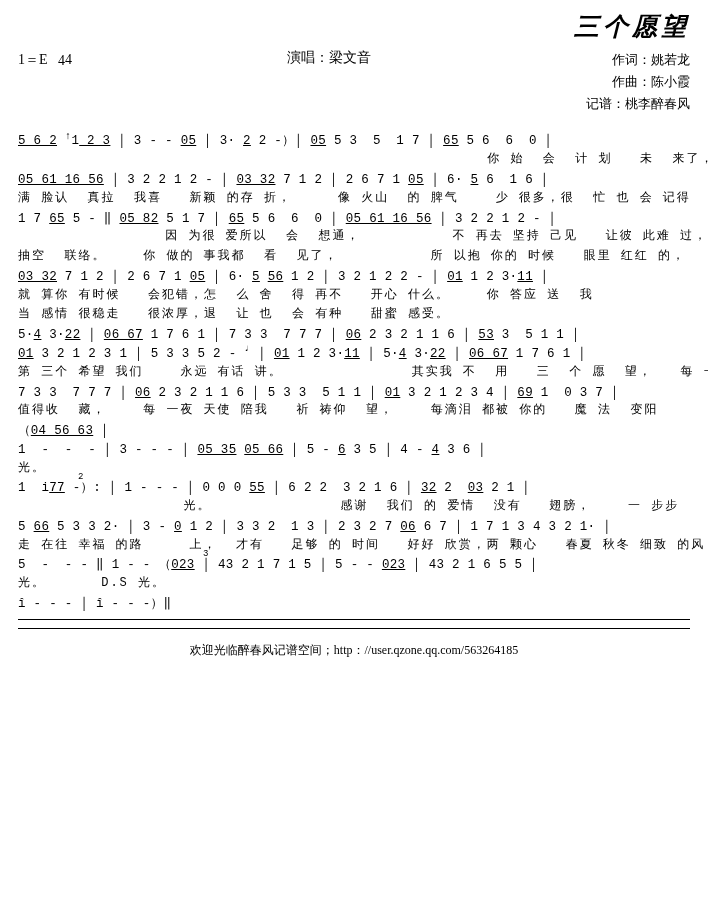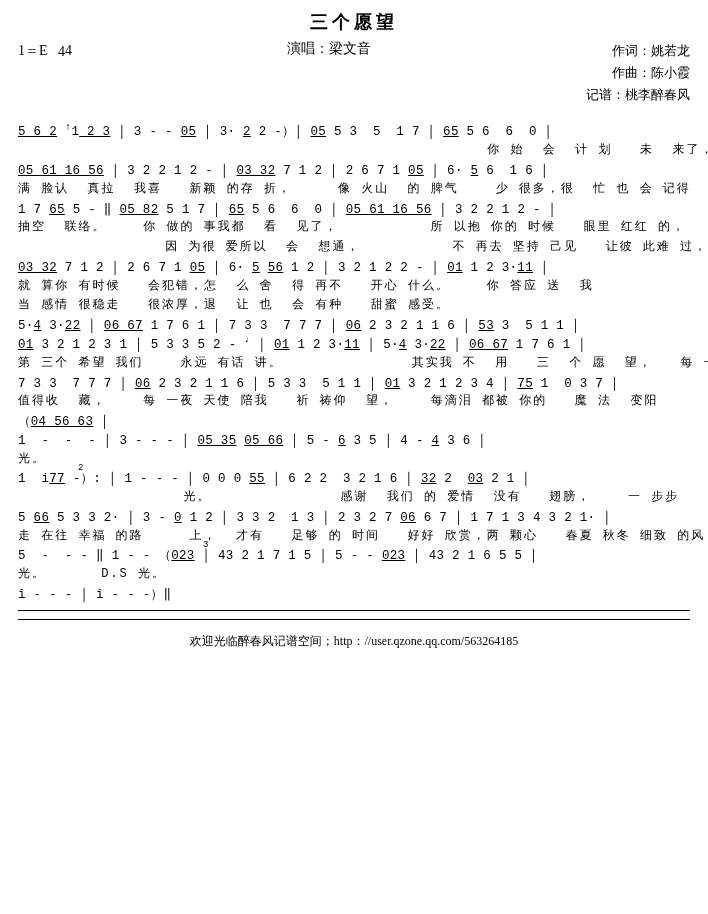--- a/index.html
+++ b/index.html
@@ -7,25 +7,26 @@
       width: 708px;
       min-height: 914px;
       background: #fff;
       font-family: 'SimSun', 'STSong', serif;
       font-size: 13px;
       color: #000;
       padding: 10px 18px;
       position: relative;
     }
     .title {
-      text-align: center;
-      font-size: 18px;
+      text-align: right;
+      font-size: 25px;
       font-weight: bold;
       margin-bottom: 6px;
       letter-spacing: 4px;
+      font-style: italic;
     }
     .meta-row {
       display: flex;
       justify-content: space-between;
       align-items: flex-start;
       margin-bottom: 12px;
     }
     .meta-left {
       font-size: 14px;
       padding-top: 2px;
@@ -96,33 +97,33 @@
 <div class="music-content">
 
 
 <div class="notation-row"><u>5 6 2</u> <sup>↑</sup>1<u> 2 3</u> │ 3 - - <u>05</u> │ 3· <u>2</u> 2 -）│ <u>05</u> 5 3  5  1 7 │ <u>65</u> 5 6  6  0 │</div>
 <div class="lyrics-row">                                                   你 始  会  计 划   未  来了，</div>
 
 <div class="notation-row"><u>05 61 16 56</u> │ 3 2 2 1 2 - │ <u>03 32</u> 7 1 2 │ 2 6 7 1 <u>05</u> │ 6· <u>5</u> 6  1 6 │</div>
 <div class="lyrics-row">满 脸认  真拉  我喜   新颖 的存 折，     像 火山  的 脾气    少 很多，很  忙 也 会 记得</div>
 
 <div class="notation-row">1 7 <u>65</u> 5 - ‖ <u>05 82</u> 5 1 7 │ <u>65</u> 5 6  6  0 │ <u>05 61 16 56</u> │ 3 2 2 1 2 - │</div>
+<div class="lyrics-row">                因 为很 爱所以  会  想通，          不 再去 坚持 己见   让彼 此难 过，</div>
 <div class="lyrics-row">抽空  联络。    你 做的 事我都  看  见了，          所 以抱 你的 时候   眼里 红红 的，</div>
-<div class="lyrics-row">                因 为很 爱所以  会  想通，          不 再去 坚持 己见   让彼 此难 过，</div>
 
 <div class="notation-row"><u>03 32</u> 7 1 2 │ 2 6 7 1 <u>05</u> │ 6· <u>5</u> <u>56</u> 1 2 │ 3 2 1 2 2 - │ <u>01</u> 1 2 3·<u>11</u> │</div>
 <div class="lyrics-row">就 算你 有时候   会犯错，怎  么 舍  得 再不   开心 什么。    你 答应 送  我</div>
 <div class="lyrics-row">当 感情 很稳走   很浓厚，退  让 也  会 有种   甜蜜 感受。</div>
 
 <div class="notation-row">5·<u>4</u> 3·<u>22</u> │ <u>06 67</u> 1 7 6 1 │ 7 3 3  7 7 7 │ <u>06</u> 2 3 2 1 1 6 │ <u>53</u> 3  5 1 1 │</div>
 
 <div class="notation-row"><u>01</u> 3 2 1 2 3 1 │ 5 3 3 5 2 - <span style="font-size:10px; position:relative; top:-6px;">♩</span> │ <u>01</u> 1 2 3·<u>11</u> │ 5·<u>4</u> 3·<u>22</u> │ <u>06 67</u> 1 7 6 1 │</div>
 <div class="lyrics-row">第 三个 希望 我们    永远 有话 讲。              其实我 不  用   三  个 愿  望，   每 一天 都有 感动</div>
 
-<div class="notation-row">7 3 3  7 7 7 │ <u>06</u> 2 3 2 1 1 6 │ 5 3 3  5 1 1 │ <u>01</u> 3 2 1 2 3 4 │ <u>75</u> 1  0 3 7 │</div>
+<div class="notation-row">7 3 3  7 7 7 │ <u>06</u> 2 3 2 1 1 6 │ 5 3 3  5 1 1 │ <u>01</u> 3 2 1 2 3 4 │ <u>69</u> 1  0 3 7 │</div>
 <div class="lyrics-row">值得收  藏，    每 一夜 天使 陪我   祈 祷仰  望，    每滴泪 都被 你的   魔 法  变阳</div>
 
 <div class="notation-row">（<u>04 56 63</u> │</div>
 <div class="notation-row">1  -  -  - │ 3 - - - │ <u>05 35</u> <u>05 66</u> │ 5 - <u>6</u> 3 5 │ 4 - <u>4</u> 3 6 │</div>
 <div class="lyrics-row">光。</div>
 
 <div class="notation-row" style="position:relative;">1  i<u>77</u> -）:<span style="font-size:9px; position:absolute; top:-8px; left:60px;">2</span> │ 1 - - - │ 0 0 0 <u>55</u> │ 6 2 2  3 2 1 6 │ <u>32</u> 2  <u>03</u> 2 1 │</div>
 <div class="lyrics-row">                  光。              感谢  我们 的 爱情  没有   翅膀，    一 步步</div>
 
 <div class="notation-row">5 <u>66</u> 5 3 3 2· │ 3 - <u>0</u> 1 2 │ 3 3 2  1 3 │ 2 3 2 7 <u>06</u> 6 7 │ 1 7 1 3 4 3 2 1· │</div>

